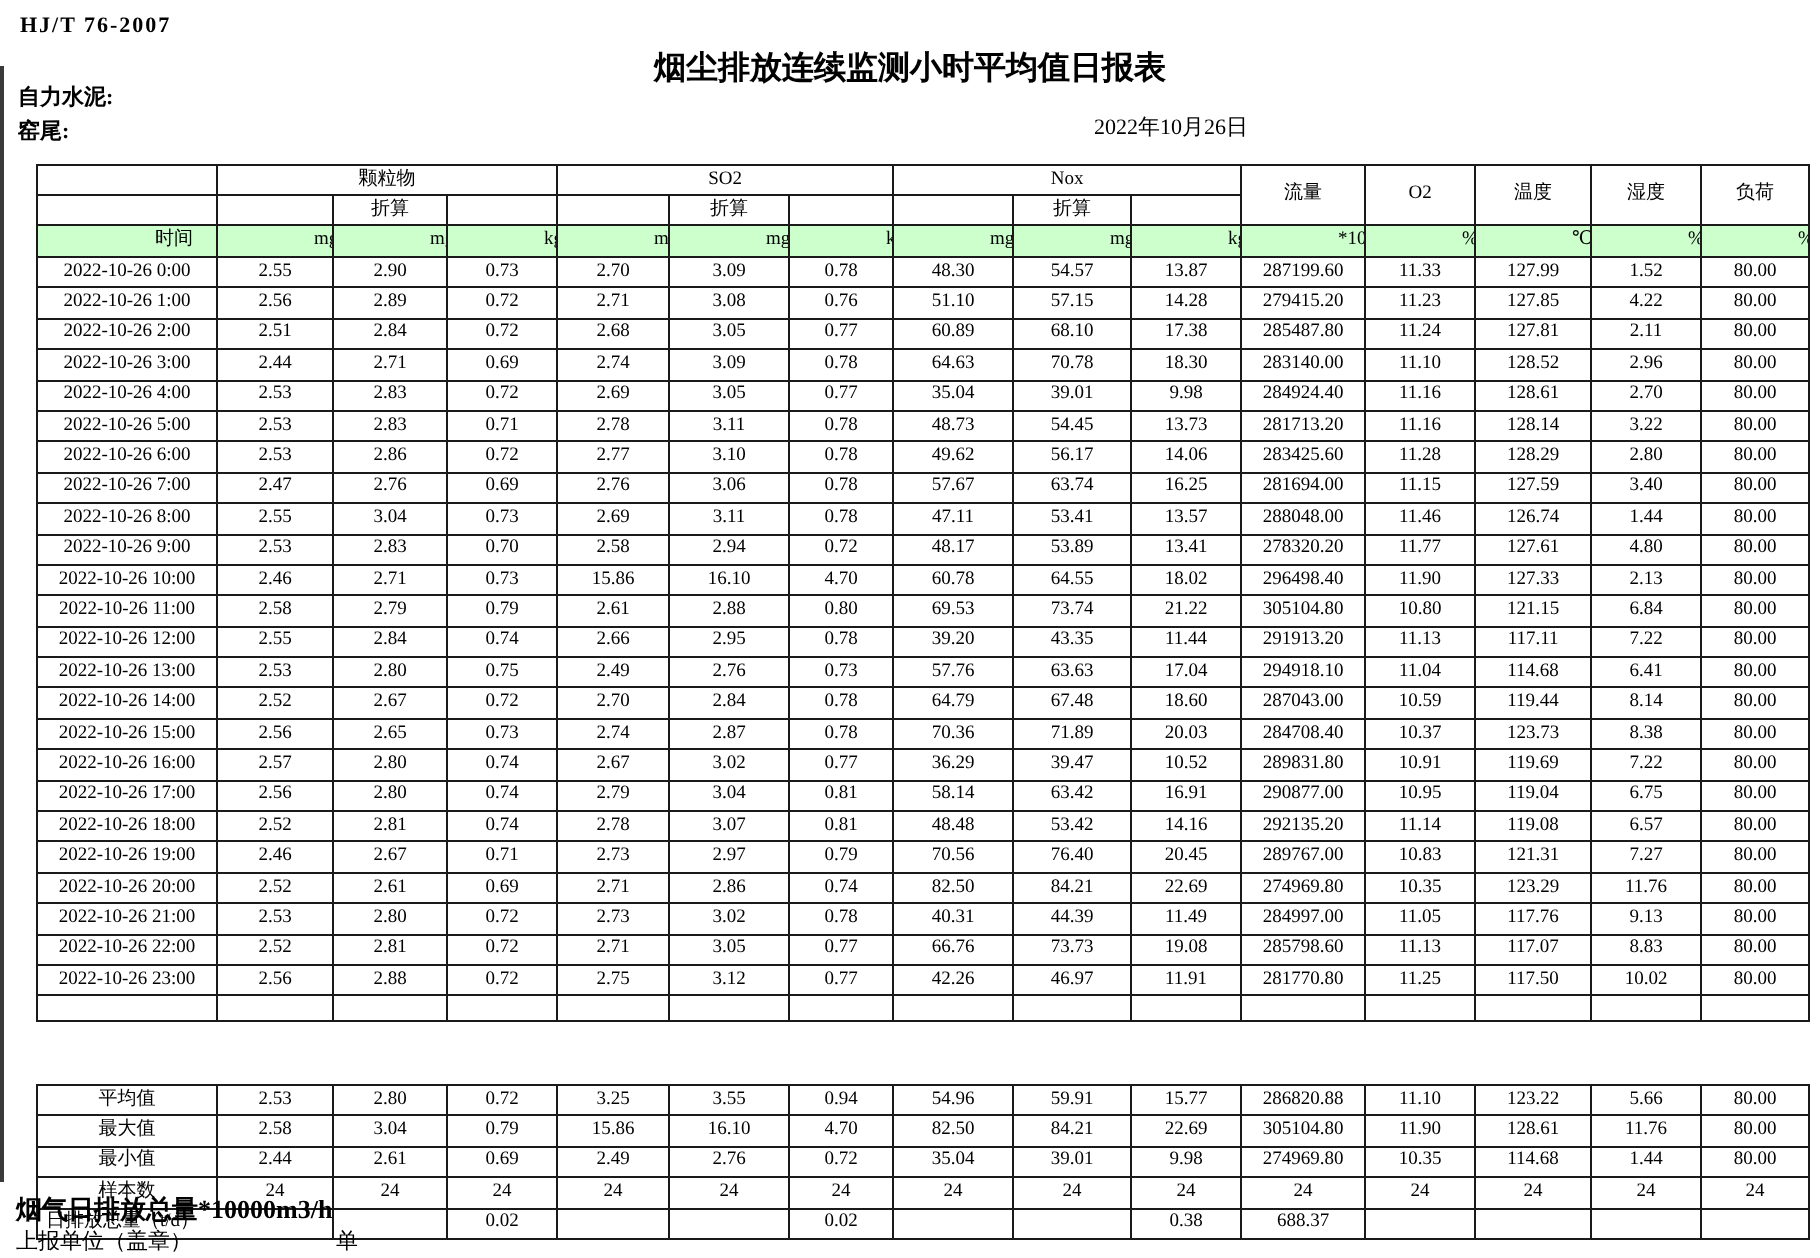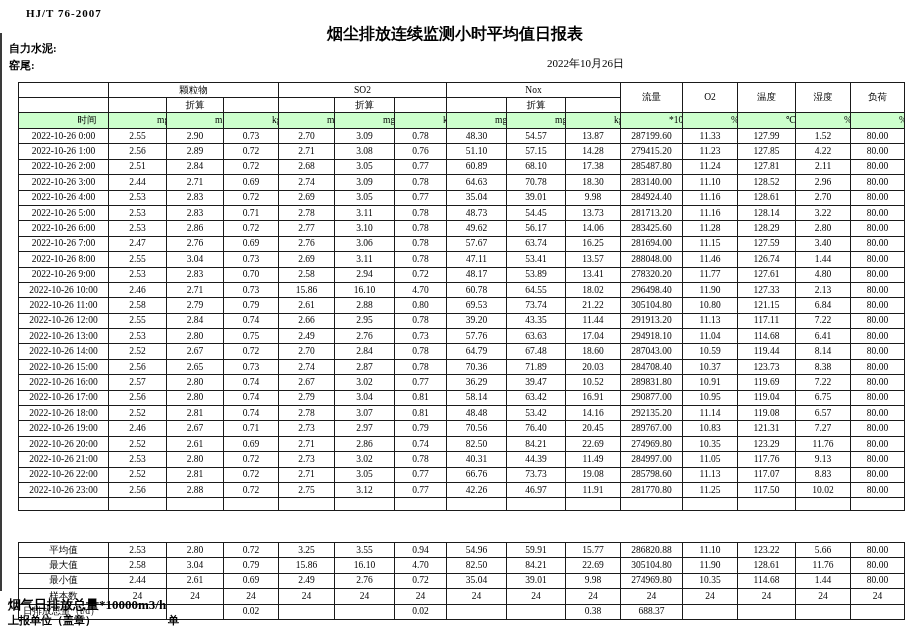--- a/index.html
+++ b/index.html
@@ -11,21 +11,21 @@
     overflow: hidden;
     font-family: "Liberation Serif", "DejaVu Serif", serif;
     color: #000;
   }
   .edge-line {
     position: absolute; left: 0; top: 33px;
     width: 2px; height: 558px; background: #3a3a3a;
   }
   .std-num {
     position: absolute; top: 7px; left: 10px;
-    font-weight: bold; font-size: 11px; letter-spacing: 1px; margin-left: 16px;
+    font-weight: bold; font-size: 11px; letter-spacing: 1px;
   }
   .title {
     position: absolute; top: 24px; left: 0; width: 910px;
     text-align: center; font-weight: bold; font-size: 16px;
   }
   .company { position: absolute; top: 41px; left: 9px; font-weight: bold; font-size: 11px; }
   .site    { position: absolute; top: 58px; left: 9px; font-weight: bold; font-size: 11px; }
   .date    { position: absolute; top: 56px; left: 547px; font-size: 11px; }
 
   table.rpt {
@@ -42,21 +42,21 @@
     text-align: center; vertical-align: middle;
     padding: 0 1px; height: 15.4px; line-height: 13px;
     white-space: nowrap; overflow: hidden;
   }
   table.rpt thead th { height: 15px; }
   table.rpt tr.units th { background: #ccffcc; height: 16px; padding-left: 48px; }
   table.rpt td.label-cell { }
   table.rpt td.left-lbl { text-align: left; padding-left: 4px; }
   table.rpt tr.spacer td { height: 13px; }
   .foot1 { position: absolute; top: 596px; left: 8px; font-weight: bold; font-size: 13px; }
-  .foot2 { position: absolute; top: 613px; left: 8px; font-weight: bold; font-size: 11px; }
+  .foot2 { position: absolute; top: 613px; left: 8px; font-weight: normal; font-size: 11px; }
   .foot2 .unit-lbl { position: absolute; left: 160px; top: 0; }
 </style>
 </head>
 <body>
 
 <div class="edge-line"></div>
 
 <div class="std-num">HJ/T  76-2007</div>
 <div class="title">烟尘排放连续监测小时平均值日报表</div>
 <div class="company">自力水泥:</div>

